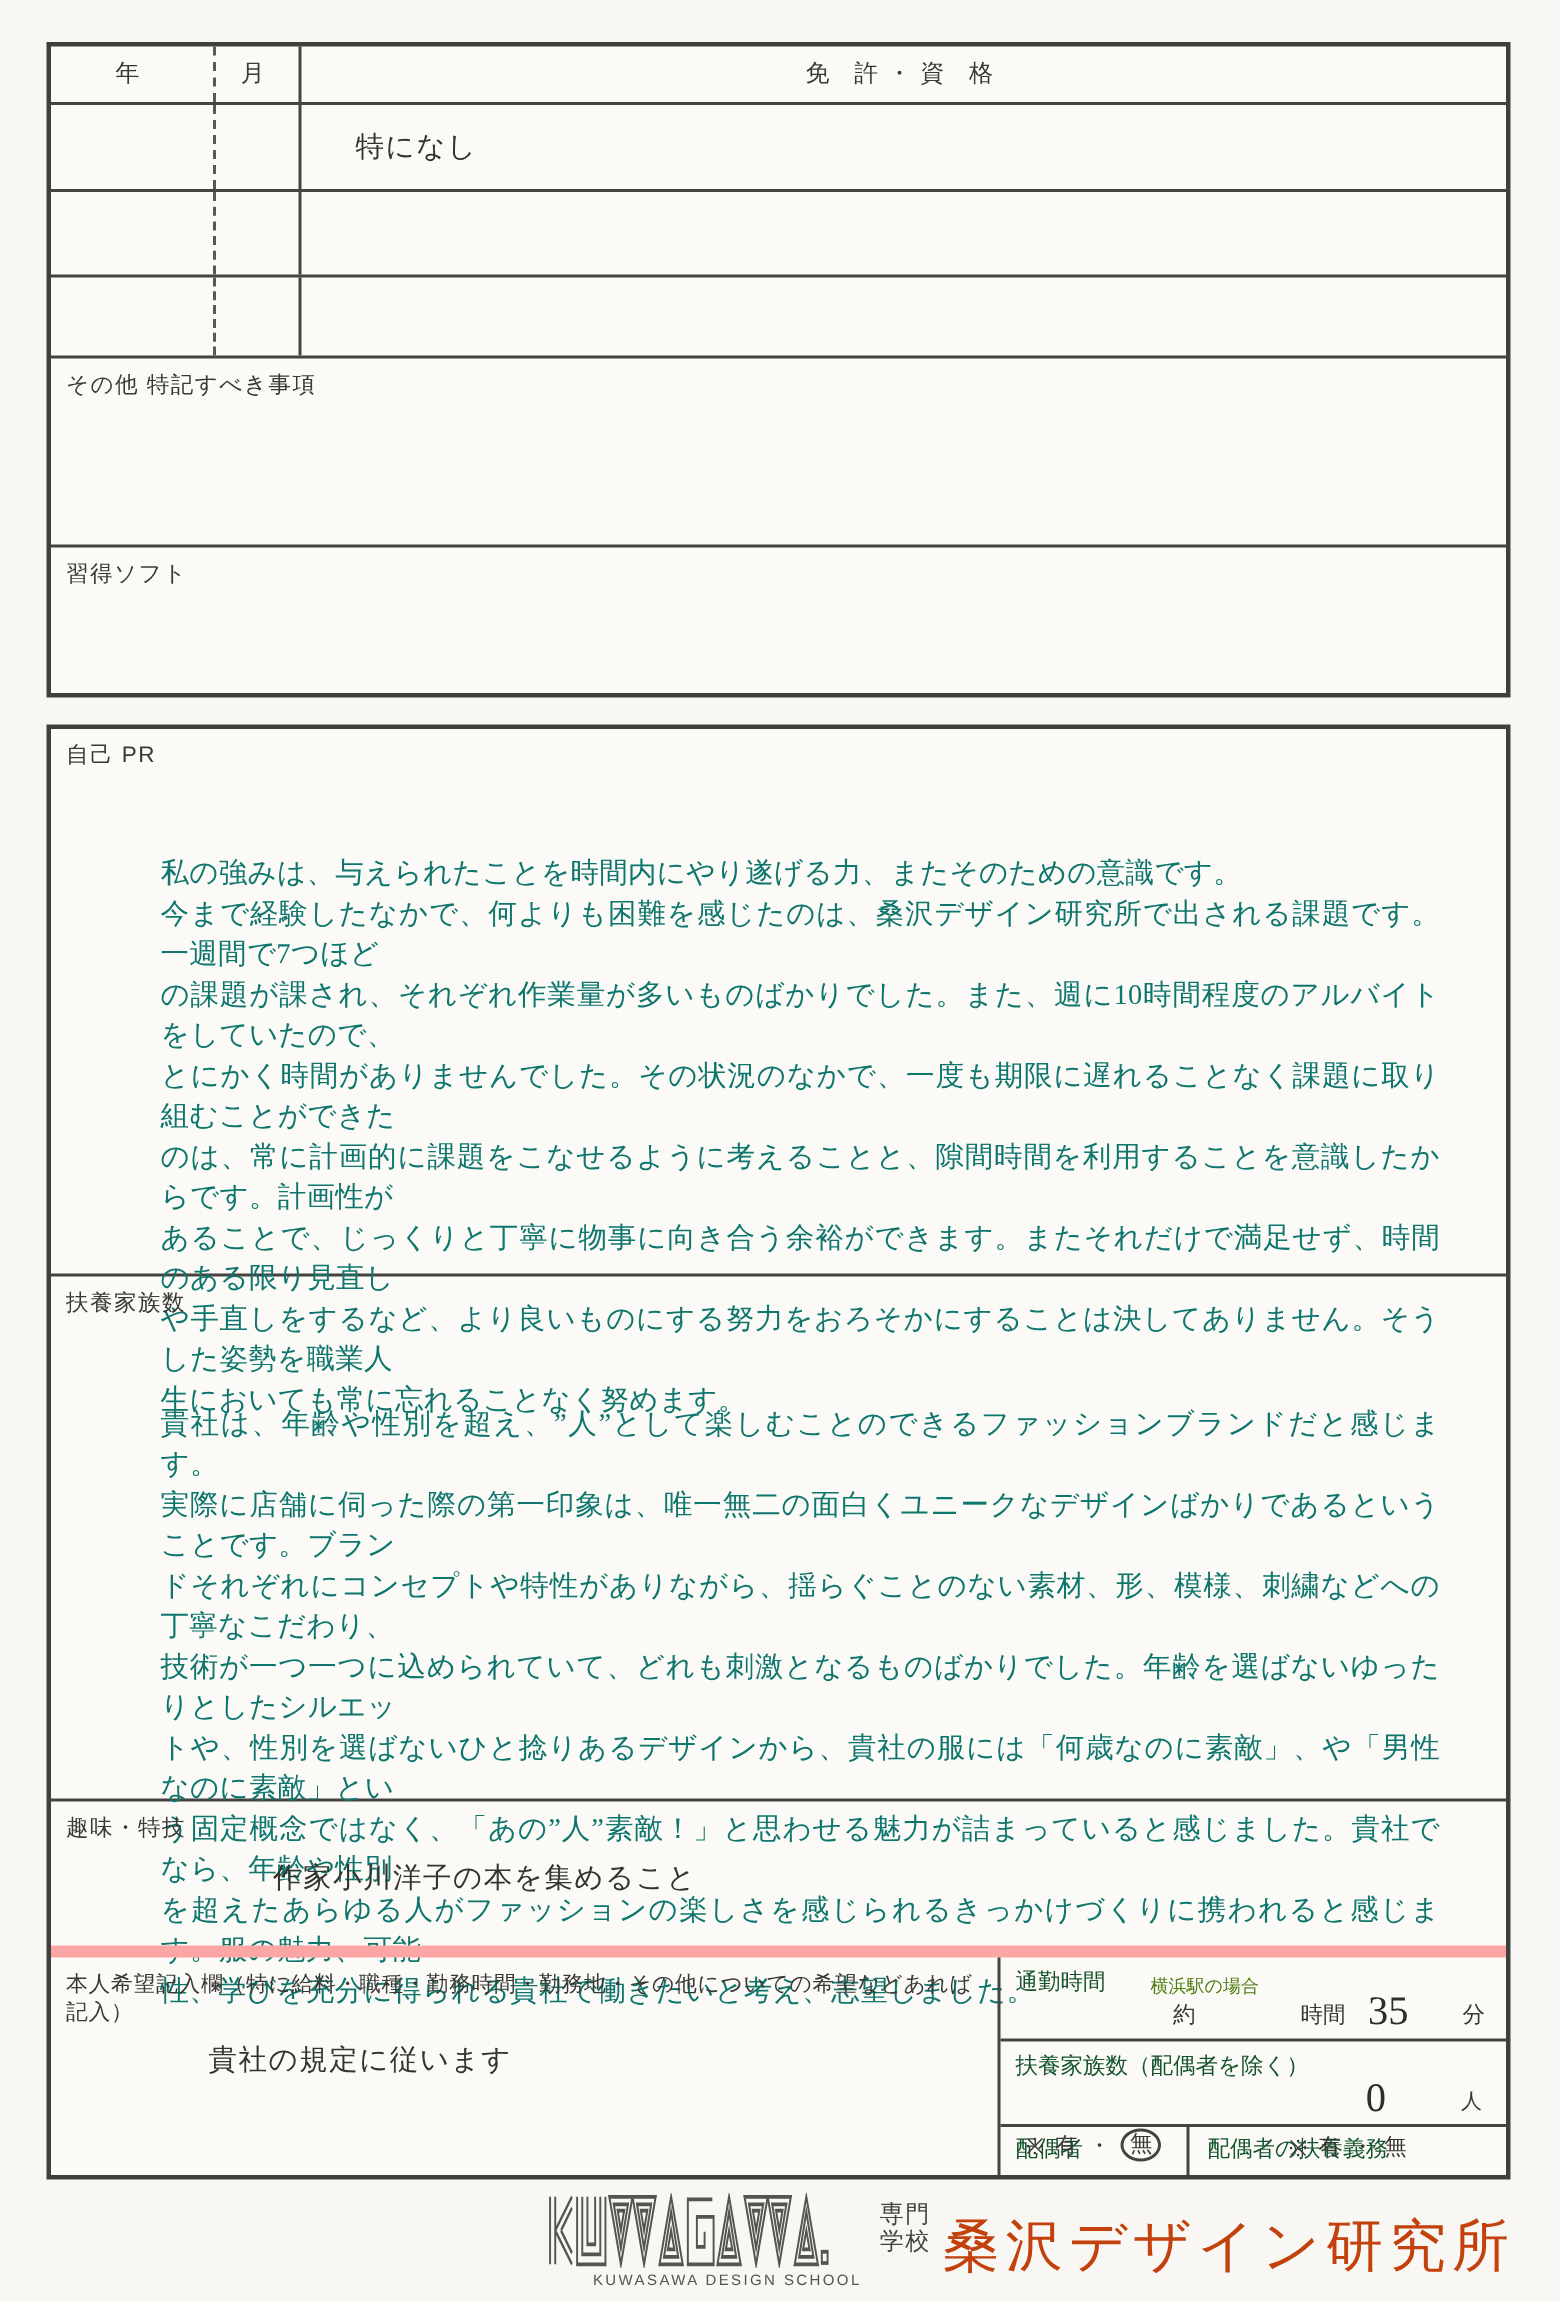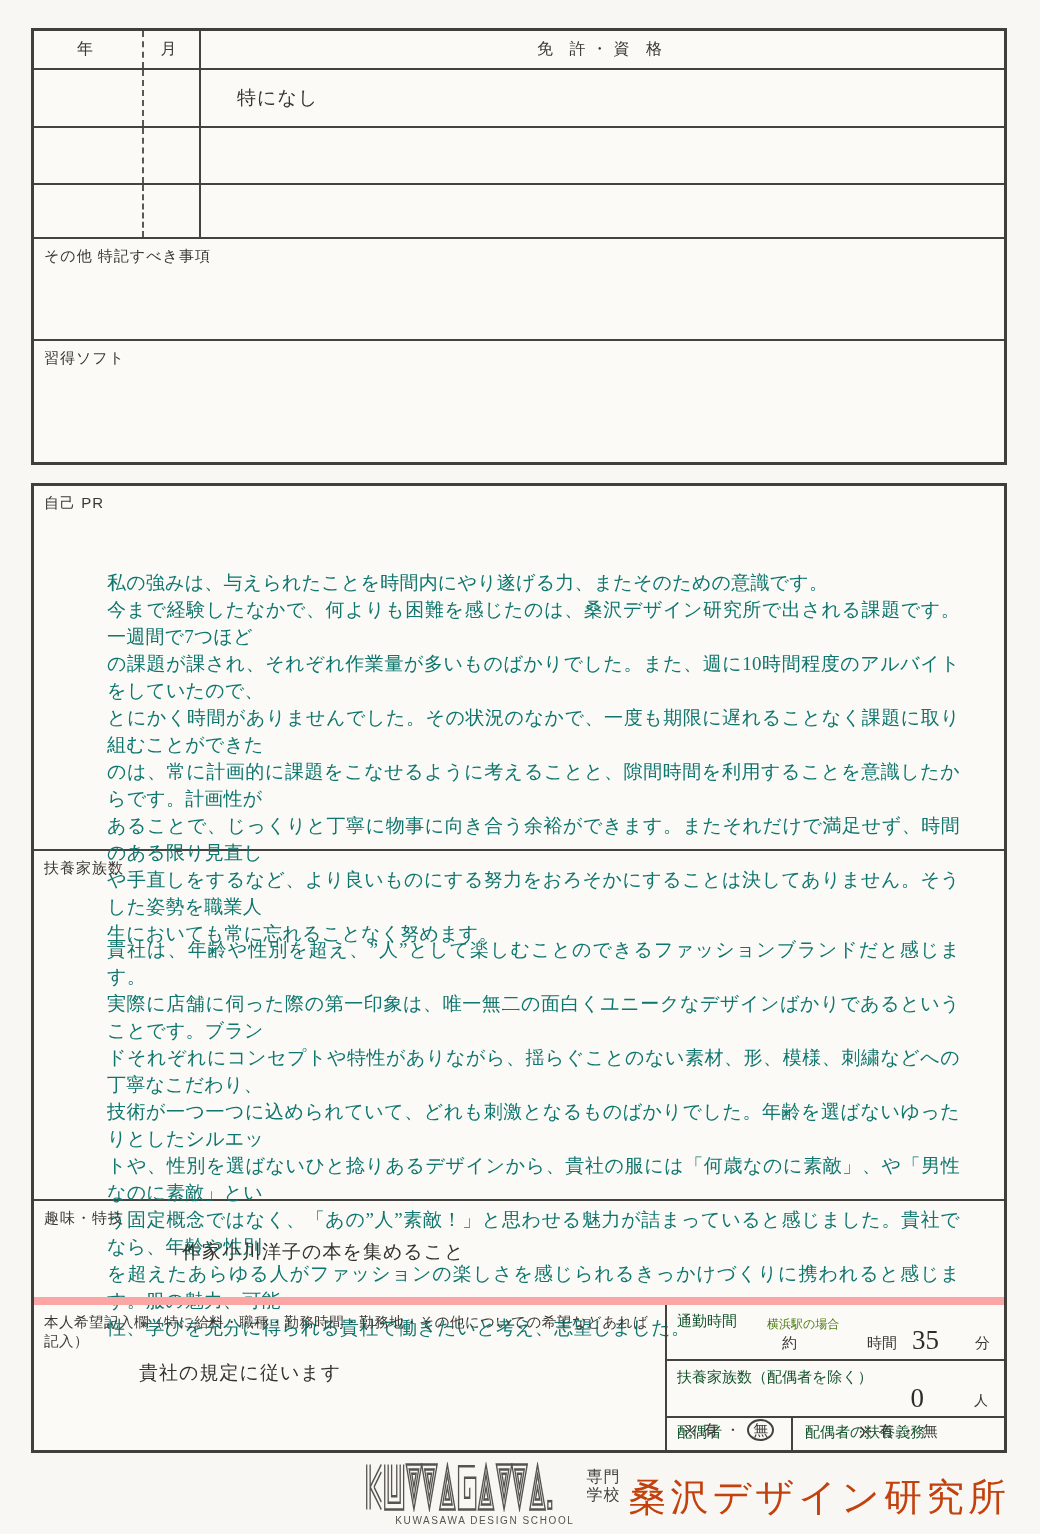--- a/index.html
+++ b/index.html
@@ -28,21 +28,21 @@
   .c-month{width:57px;border-right:2px solid #45433f;box-sizing:border-box;
           display:flex;align-items:center;justify-content:center;}
   .c-lic{flex:1;display:flex;align-items:center;}
   .hdr .c-lic{justify-content:center;}
   .hdr-label{font-size:16px;letter-spacing:6px;color:#3a3834;}
   .entry{font-family:"Liberation Serif",serif;font-size:19px;color:#35332f;letter-spacing:1px;}
   .c-lic .entry{padding-left:36px;}
 
   .sec{position:relative;box-sizing:border-box;}
   .sec-label{position:absolute;top:8px;left:10px;font-size:15px;letter-spacing:1px;color:#3a3834;}
-  #sec-other{height:102px;border-bottom:2px solid #45433f;}
+  #sec-other{height:126px;border-bottom:2px solid #45433f;}
   #sec-soft{flex:1;}
 
   
   #sec-pr{height:365px;border-bottom:2px solid #45433f;}
   #sec-motive{height:350px;border-bottom:2px solid #45433f;}
   #sec-hobby{height:104px;border-bottom:8px solid #fca5a5;text-align:right;}
   #sec-bottom{flex:1;display:flex;}
   .para{
     position:absolute;left:73px;right:44px;
     font-family:"Liberation Serif",serif;font-size:19px;line-height:27px;

